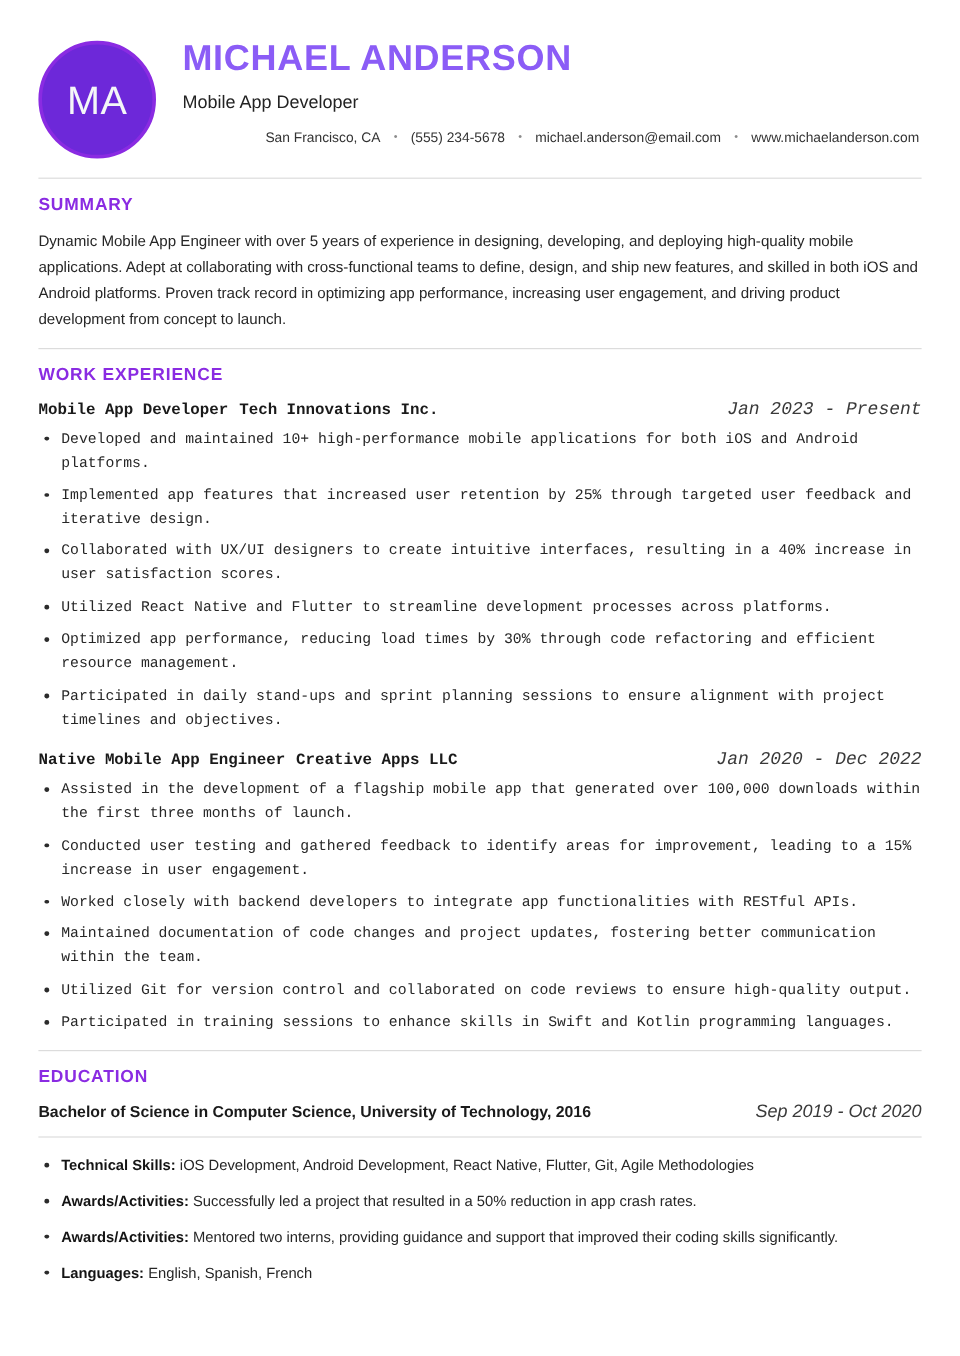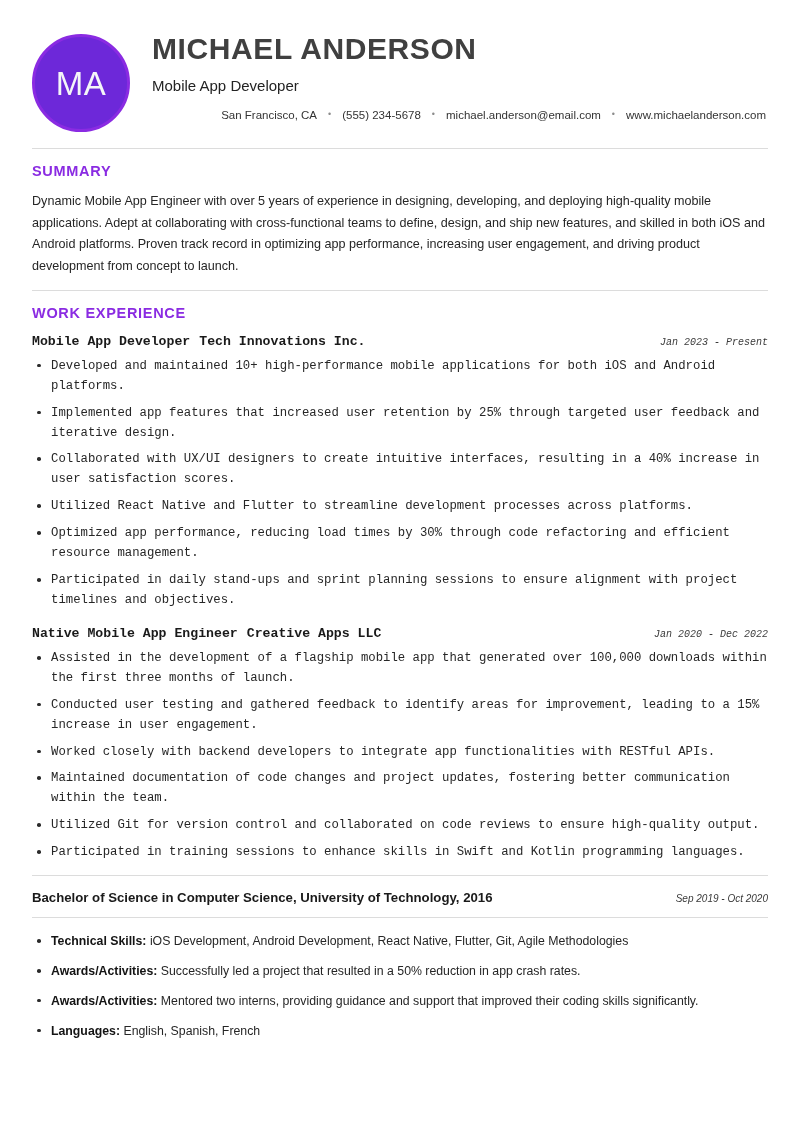--- a/index.html
+++ b/index.html
@@ -51,21 +51,21 @@
     font-weight: 400;
     line-height: 1;
   }
   .header-text {
     flex: 1 1 auto;
     padding-left: 22px;
     padding-top: 4px;
     min-width: 0;
   }
   .full-name {
-    color: #404040;
+    color: #8b5cf6;
     font-size: 30px;
     font-weight: bold;
     letter-spacing: 0.6px;
     line-height: 1.15;
     margin: 0 0 10px 0;
     text-transform: uppercase;
   }
   .job-title {
     font-size: 15px;
     color: #232323;
@@ -132,21 +132,21 @@
     font-size: 13.2px;
     font-weight: bold;
     color: #1a1a1a;
     line-height: 1.3;
     padding-right: 14px;
   }
   .entry-company {
     margin-left: 9px;
   }
   .entry-dates {
-    font-size: 10px;
+    font-size: 15px;
     font-style: italic;
     color: #3a3a3a;
     white-space: nowrap;
     flex: 0 0 auto;
   }
 
   ul.bullets {
     list-style: none;
     margin: 0;
     padding: 0;
@@ -282,20 +282,21 @@
         <li>Conducted user testing and gathered feedback to identify areas for improvement, leading to a 15% increase in user engagement.</li>
         <li>Worked closely with backend developers to integrate app functionalities with RESTful APIs.</li>
         <li>Maintained documentation of code changes and project updates, fostering better communication within the team.</li>
         <li>Utilized Git for version control and collaborated on code reviews to ensure high-quality output.</li>
         <li>Participated in training sessions to enhance skills in Swift and Kotlin programming languages.</li>
       </ul>
     </div>
   </div>
 
   <div class="section">
+    <h2 class="section-title">EDUCATION</h2>
     <div class="edu-head">
       <div class="edu-degree">Bachelor of Science in Computer Science, University of Technology, 2016</div>
       <div class="entry-dates">Sep 2019 - Oct 2020</div>
     </div>
   </div>
 
   <div class="section">
     <ul class="info-list">
       <li>
         <span class="info-label">Technical Skills:</span>

